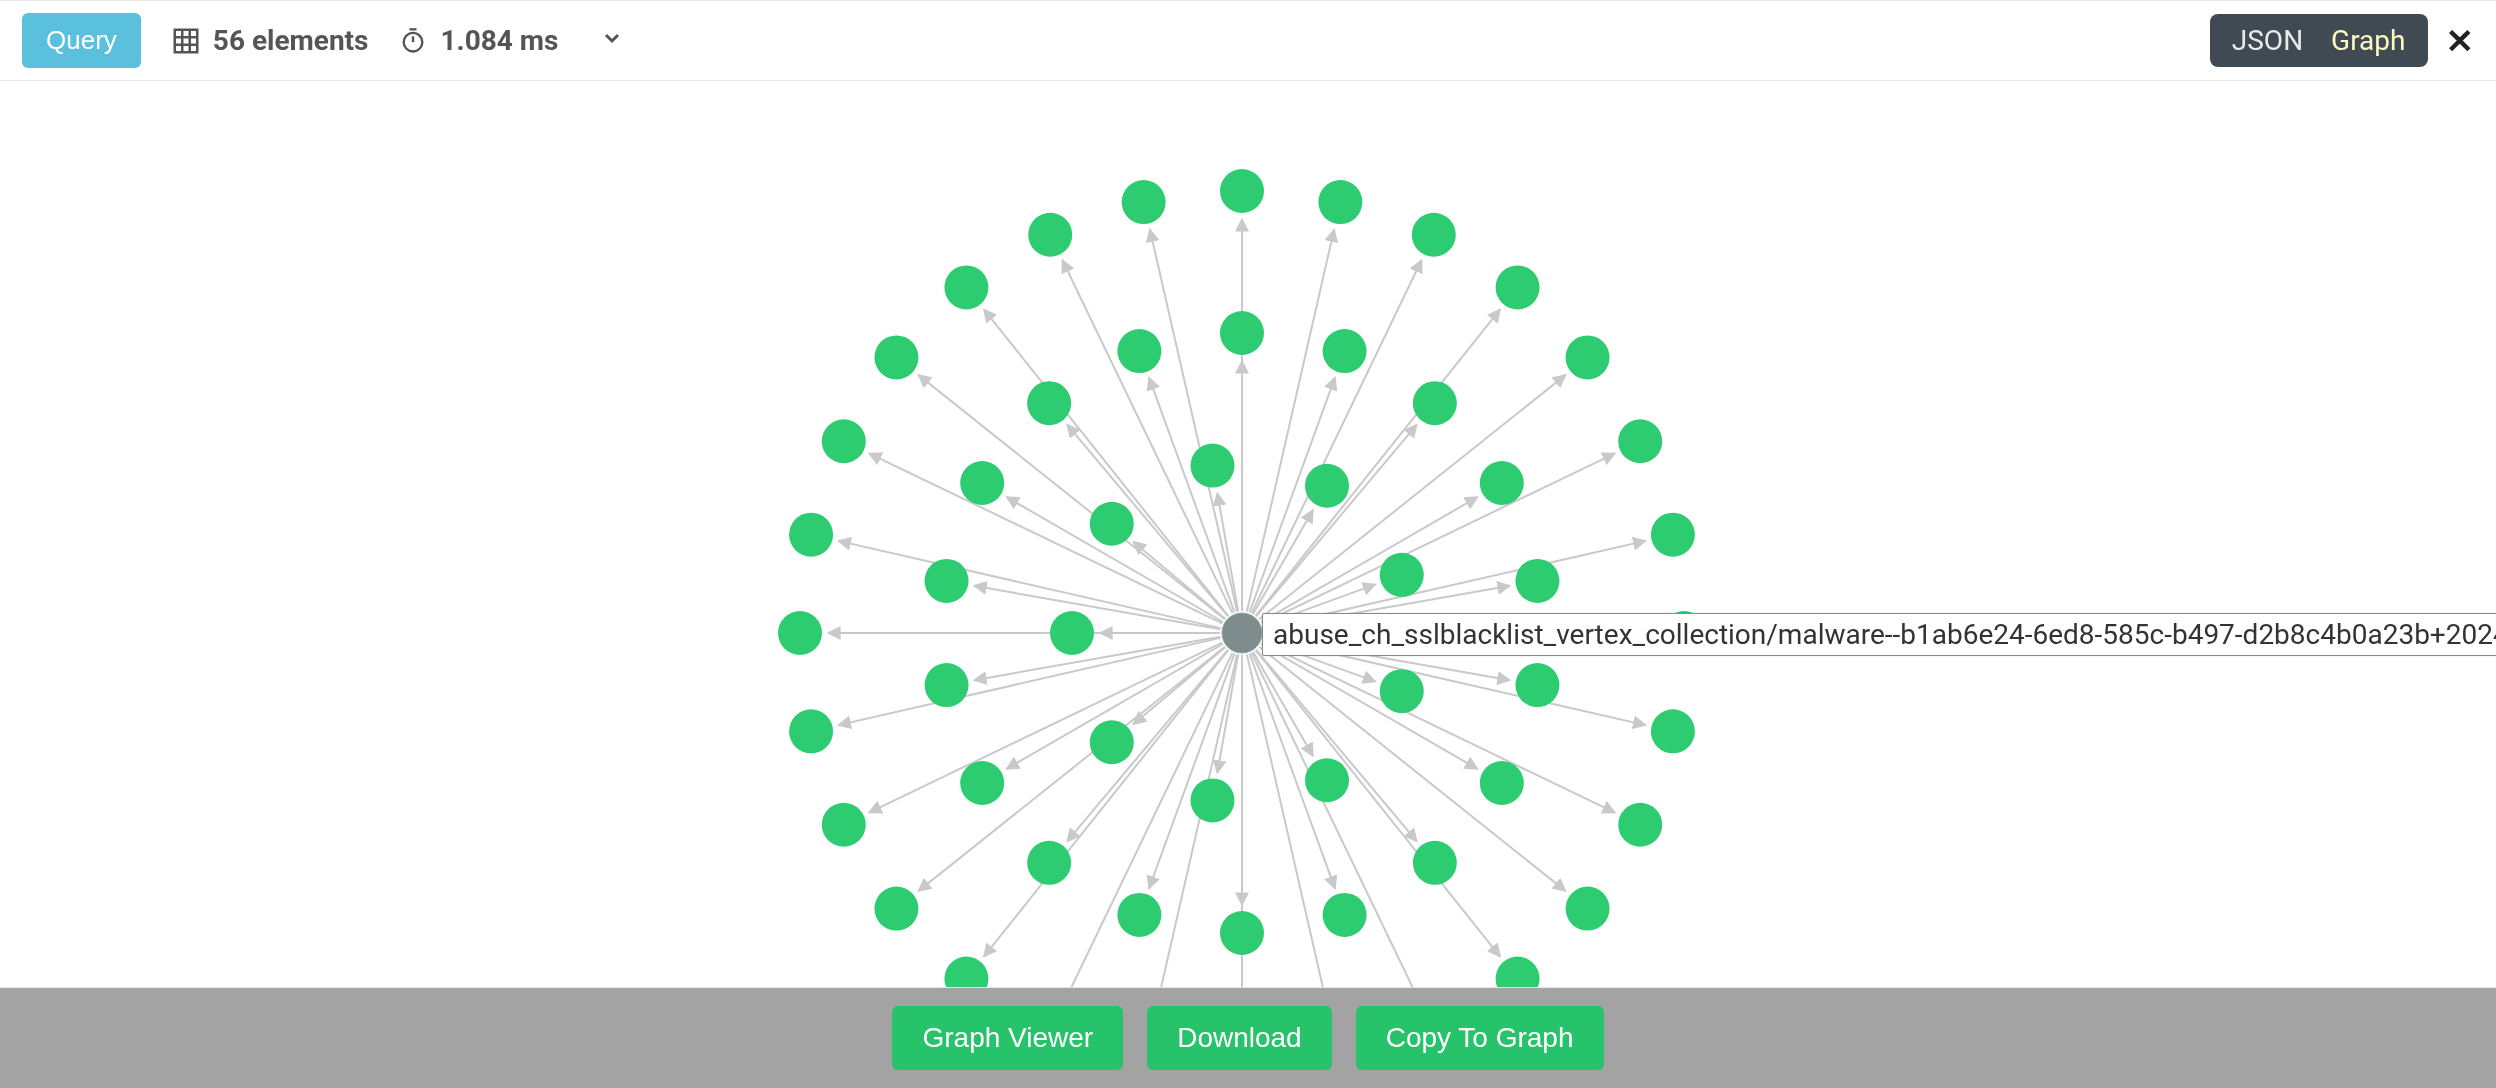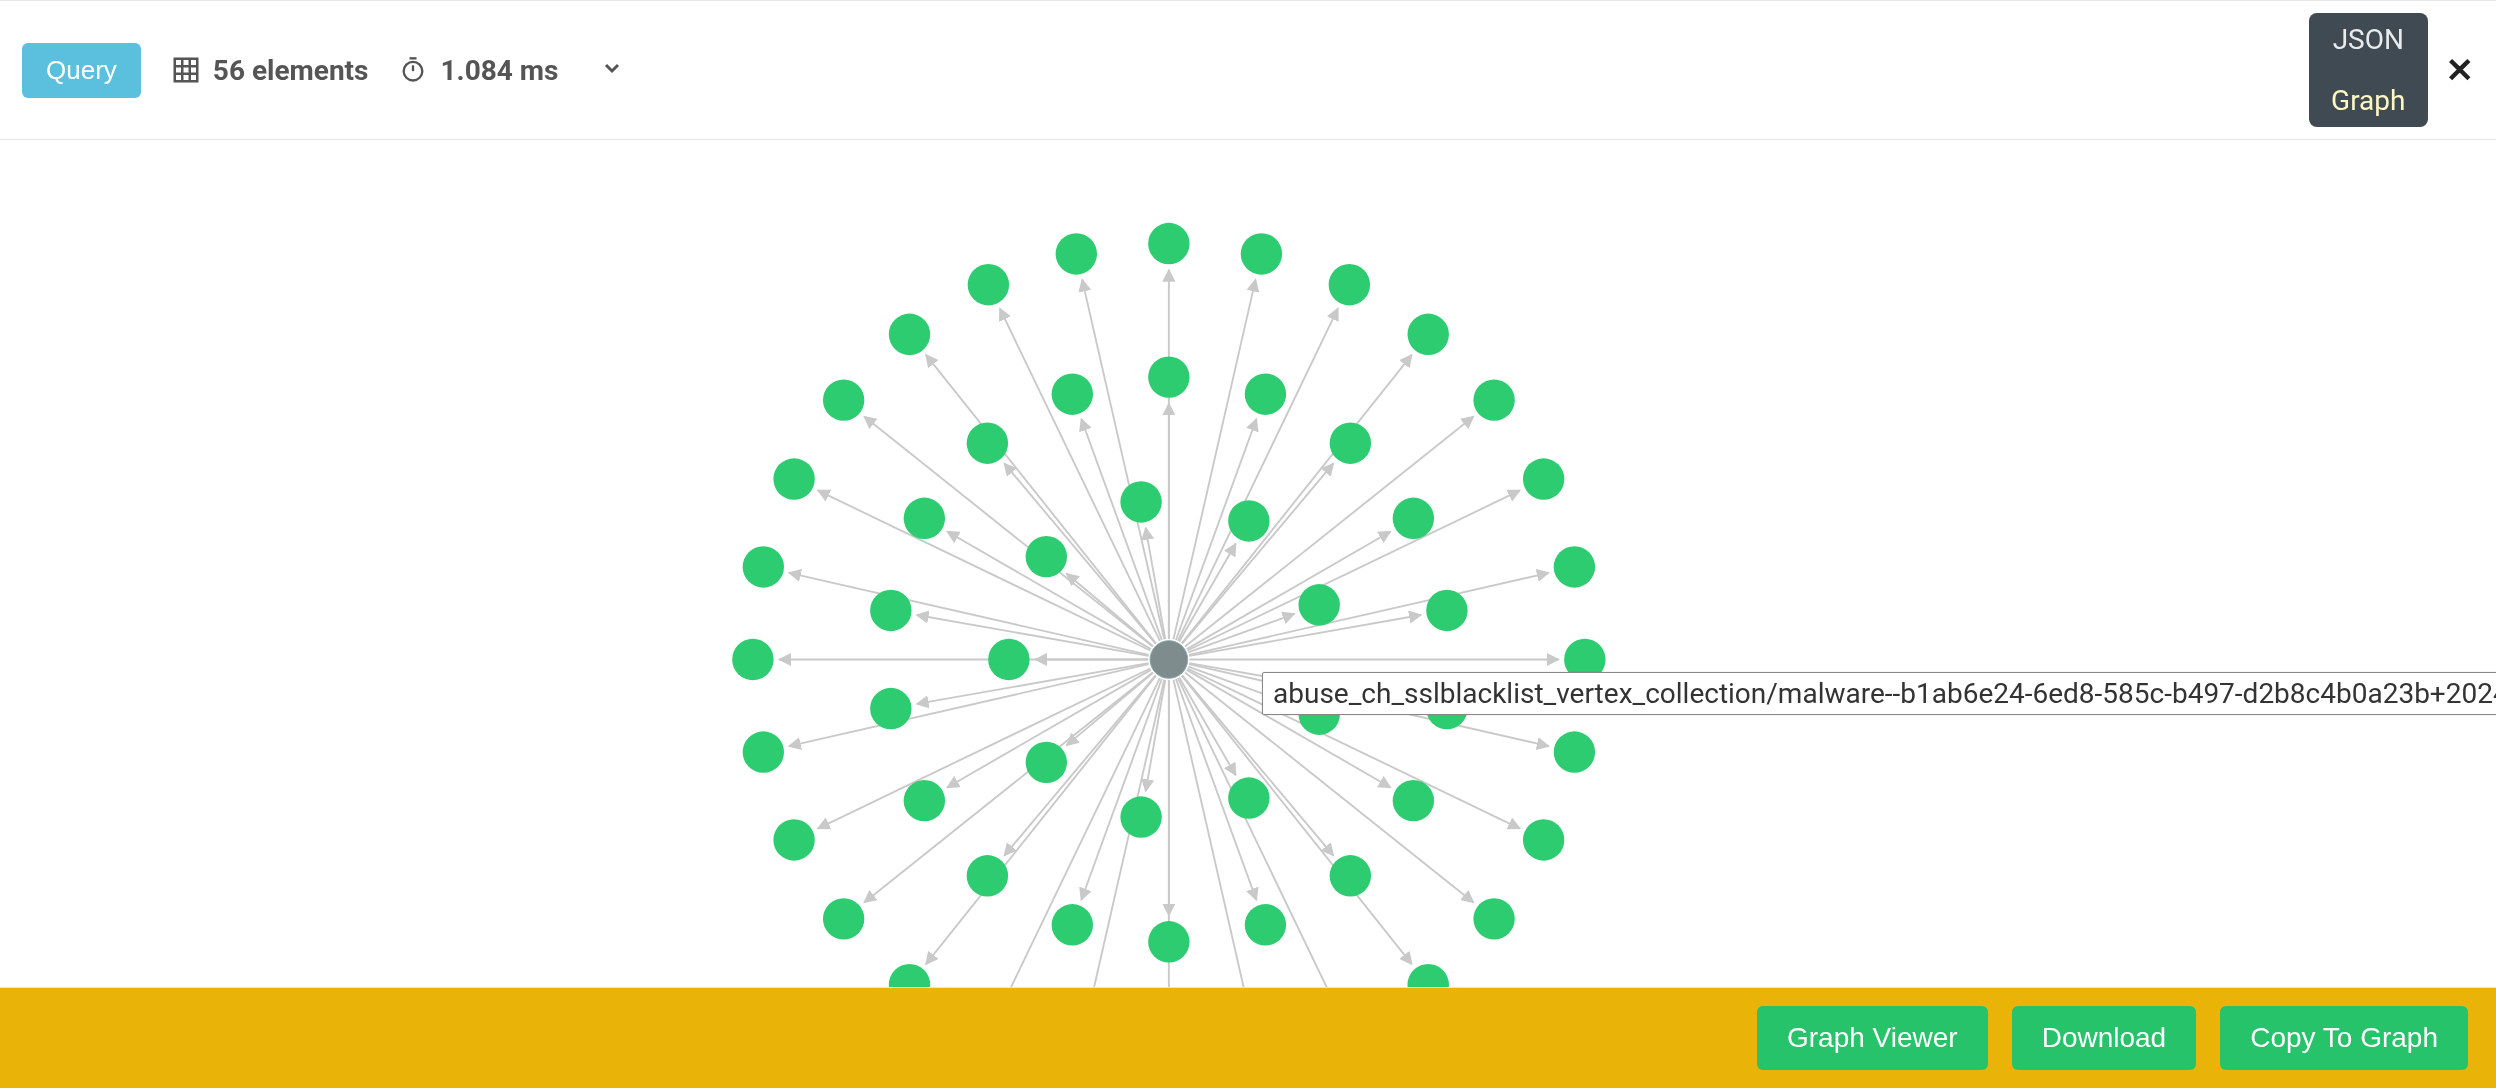--- a/index.html
+++ b/index.html
@@ -20,21 +20,21 @@
     cursor: pointer;
   }
   .tb-item { display: flex; align-items: center; gap: 12px; font-size: 28px; color: #555; font-weight: bold; }
   .tb-icon { width: 30px; height: 30px; display: inline-flex; align-items: center; justify-content: center; }
   .dropdown-caret { margin-left: 12px; font-size: 22px; color: #555; cursor: pointer; }
 
   .toolbar-right { margin-left: auto; display: flex; align-items: center; gap: 18px; }
   .view-toggle {
     display: flex; align-items: center;
     background: #404a53; border-radius: 8px; overflow: hidden;
-    padding: 10px 22px; gap: 28px; flex-direction: column;
+    padding: 10px 22px; gap: 28px;
   }
   .view-toggle span { font-size: 28px; cursor: pointer; }
   .vt-json  { color: #eaeaea; }
   .vt-graph { color: #fef9c3; }
   .close-x  { font-size: 34px; font-weight: 700; cursor: pointer; color: #222; }
 
   
   .canvas-wrap { flex: 1; position: relative; overflow: hidden; background: #fff; }
   svg.graph { position: absolute; inset: 0; width: 100%; height: 100%; }
 
@@ -47,24 +47,24 @@
     left: 1262px; top: 532px;
     background: #fff; border: 1px solid #888;
     padding: 4px 10px; font-size: 28px;
     white-space: nowrap;
     border-radius: 2px;
     box-shadow: 0 0 0 1px rgba(0,0,0,.04);
   }
 
   
   .footer {
-    display: flex; justify-content: flex-end; gap: 24px;
+    display: flex; justify-content: center; gap: 24px;
     padding: 18px 28px;
     border-top: 1px solid #e6e6e6;
-    background: #eab308;
+    background: #a3a3a3;
   }
   .footer button {
     background: #27c36a; color: #fff; border: none;
     padding: 16px 30px; font-size: 28px; border-radius: 6px;
     cursor: pointer;
   }
 </style>
 </head>
 <body>
 

